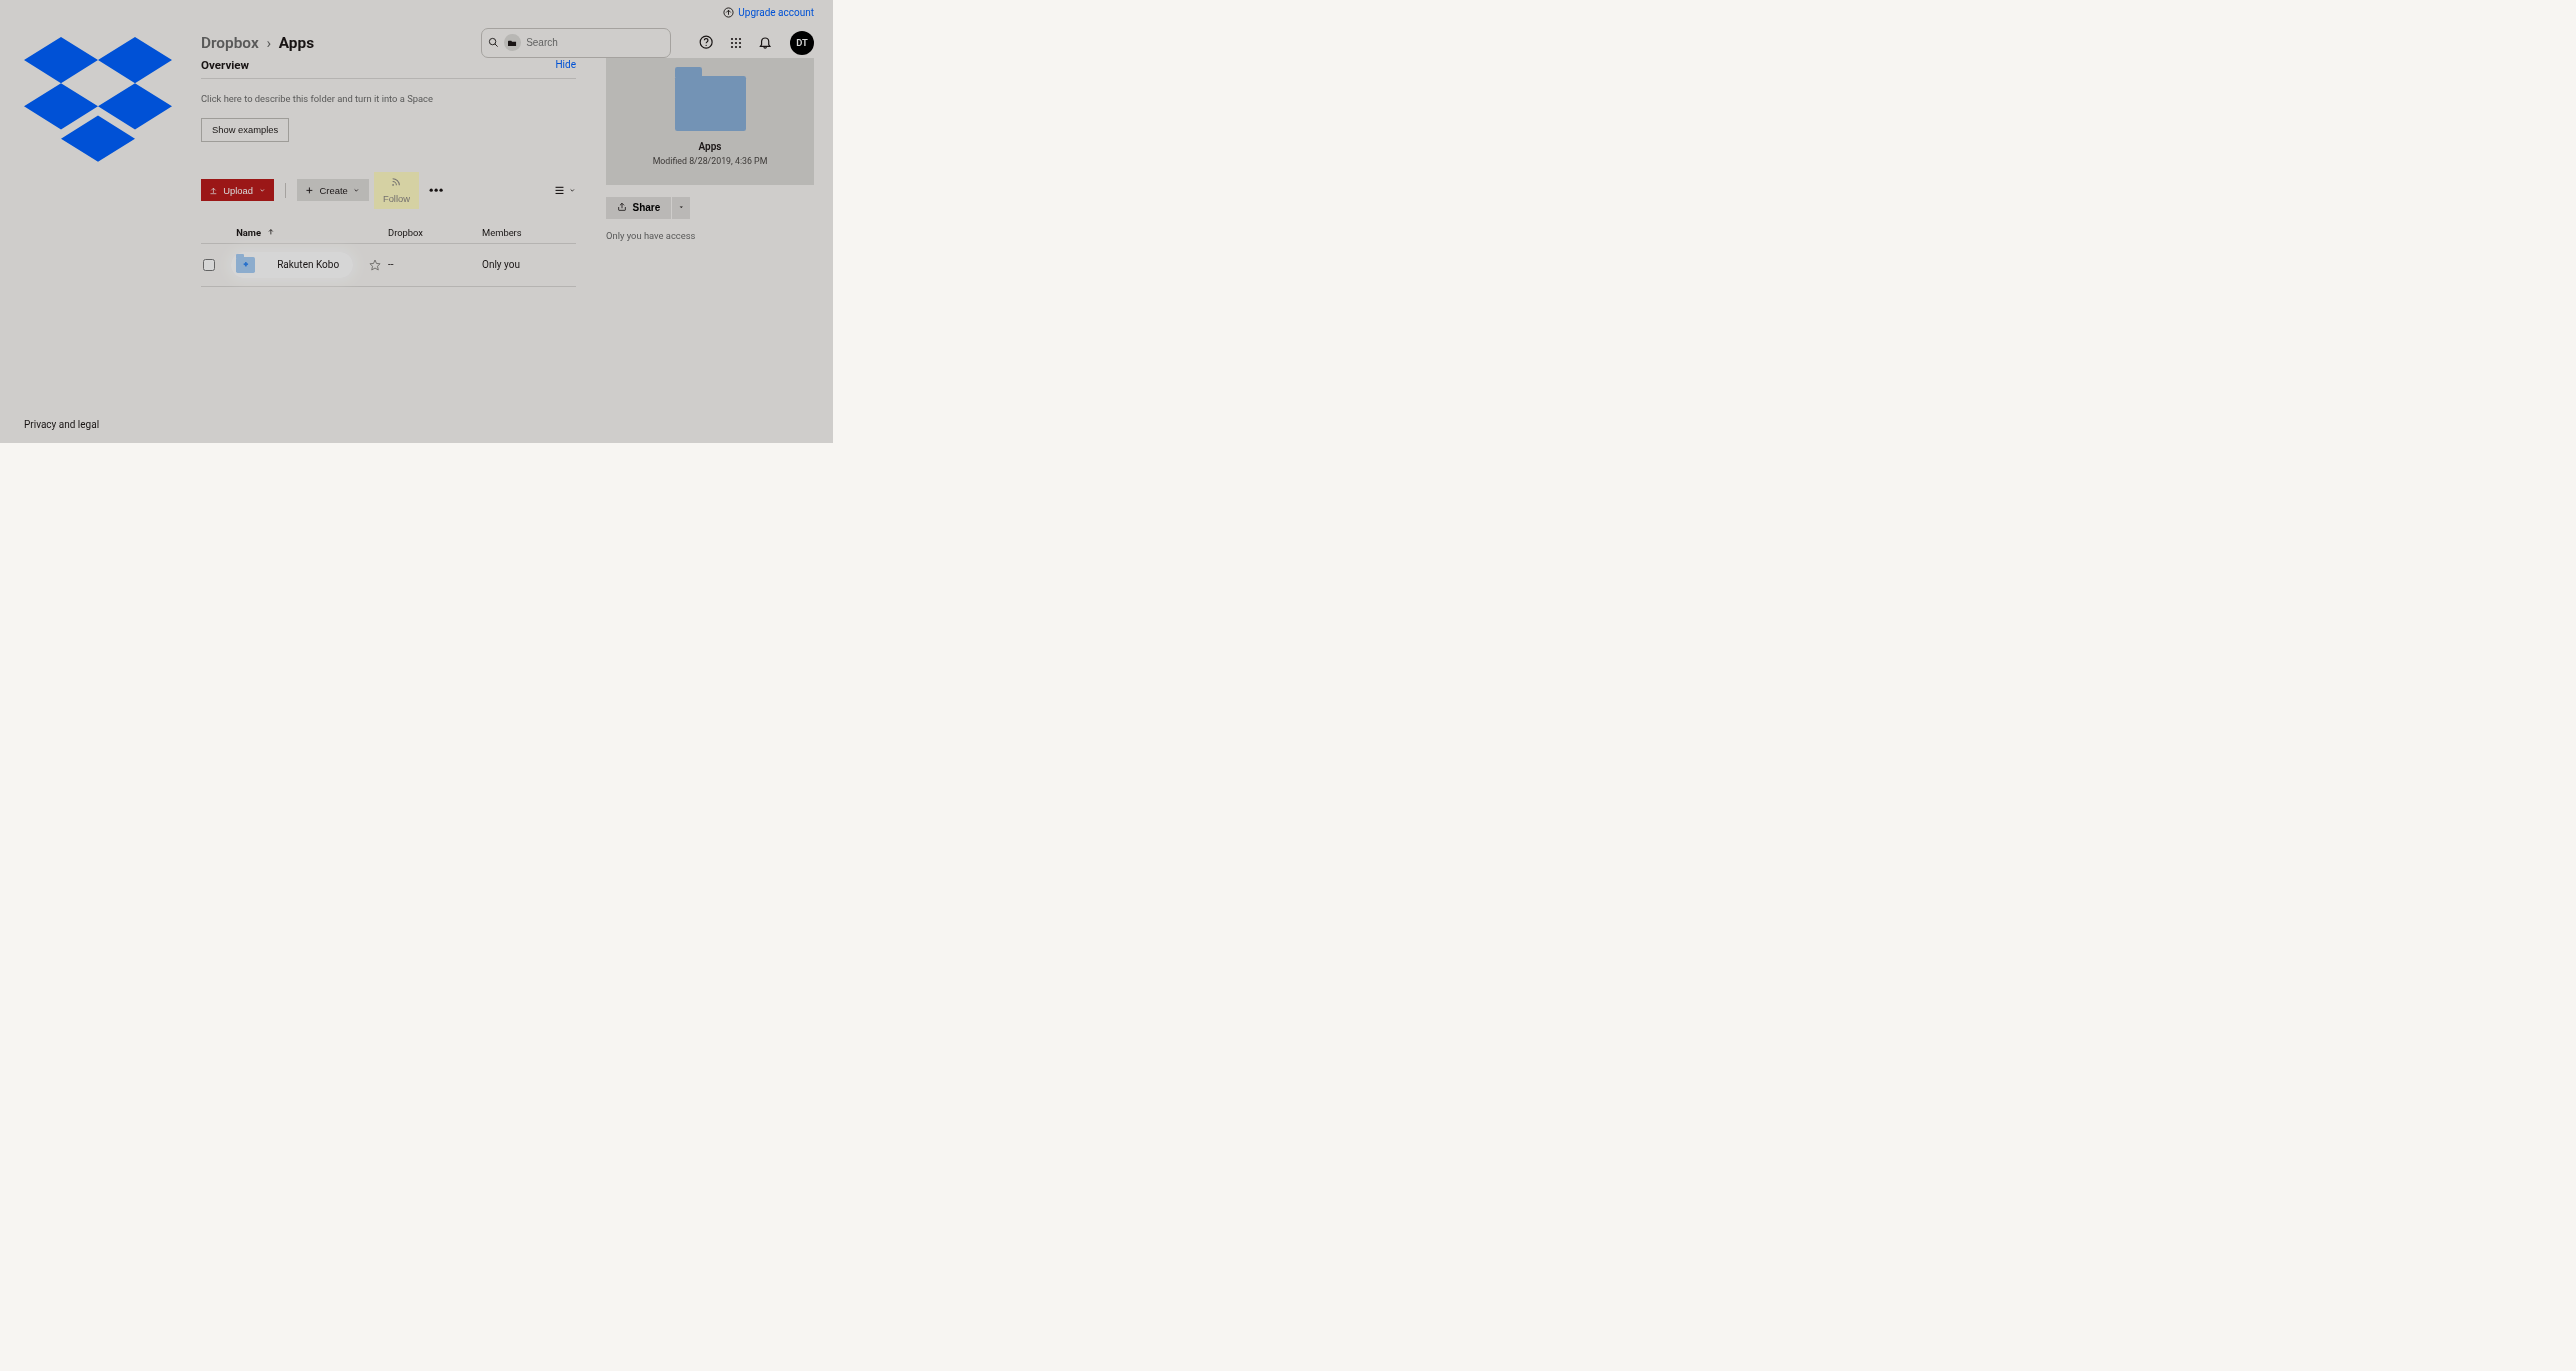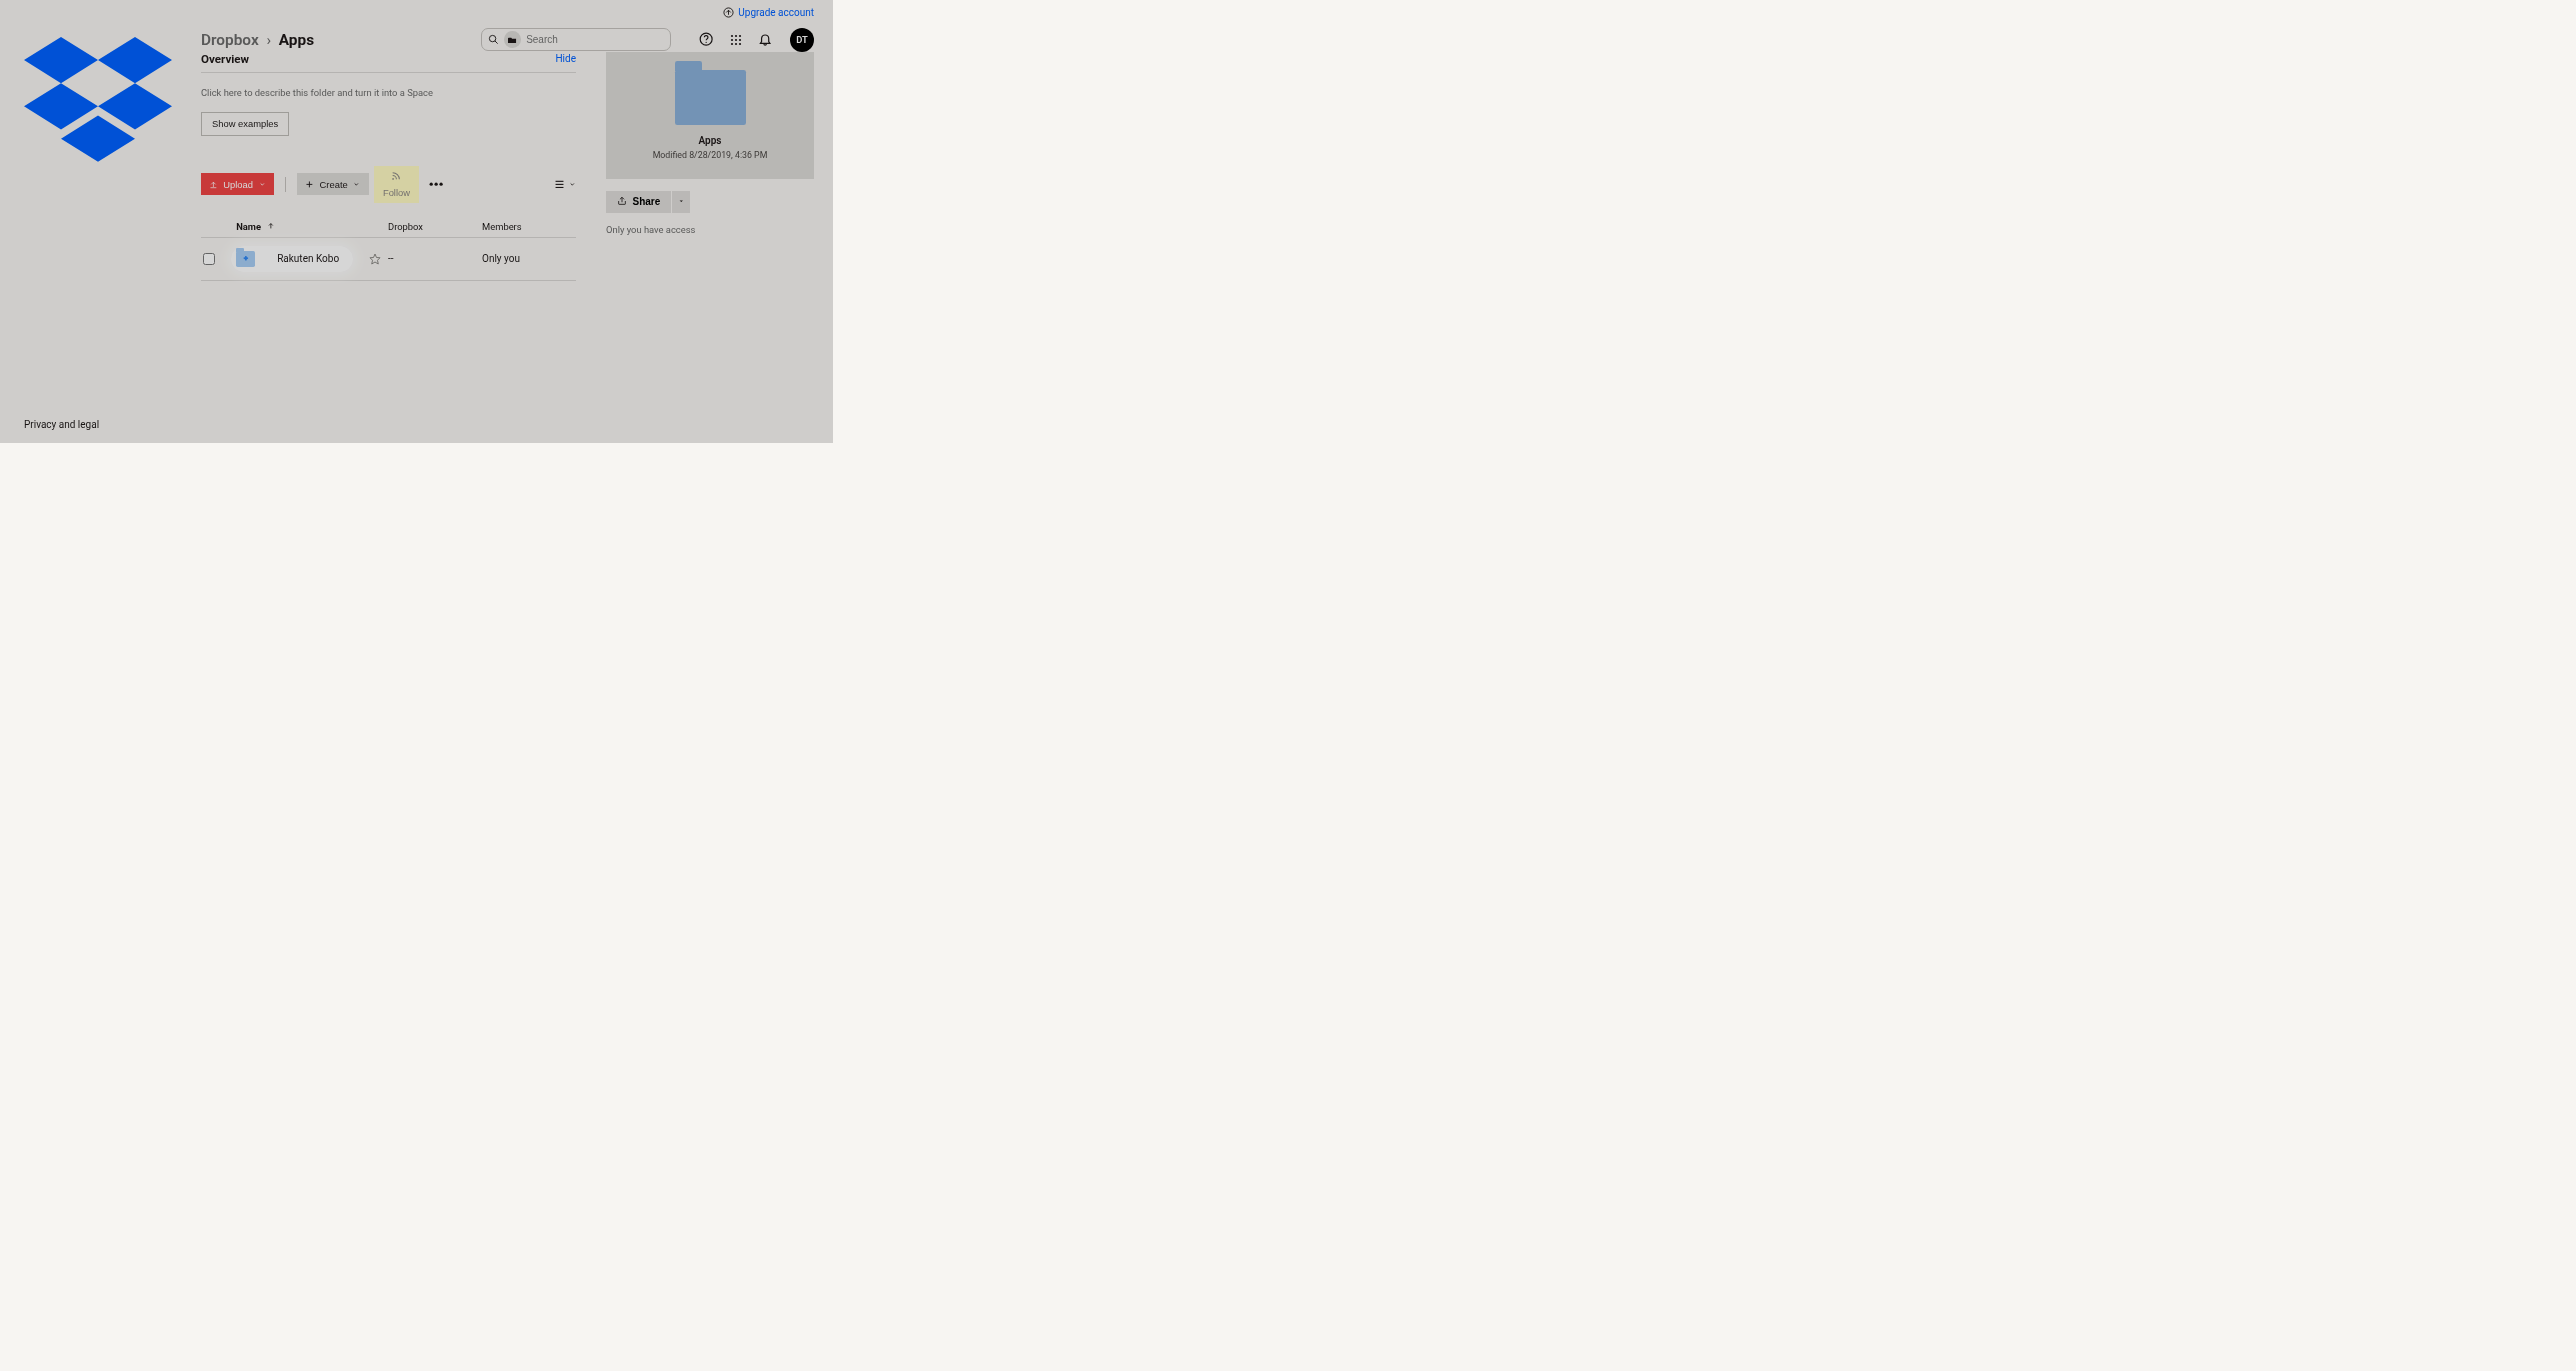--- a/index.html
+++ b/index.html
@@ -78,21 +78,21 @@
 .bc-root { color: #6b6b6b; font-weight: 600;}
 .bc-sep { color: #6b6b6b; }
 .bc-current { color: #1e1919; font-weight: 700; }
 .search-wrap {
   margin-left: auto;
   display: flex; align-items: center;
   border: 0.6px solid #c5c2be;
   border-radius: 7px;
   background: #f7f5f2;
   width: 190px;
-  height: 23px;
+  height: 30px;
   padding: 0 5.5px;
   gap: 5.5px;
 }
 .search-wrap .pill {
   width: 16.5px; height: 16.5px; border-radius: 8.3px; background: #dcdad7;
   display: flex; align-items: center; justify-content: center;
 }
 .search-input {
   flex: 1; border: none; outline: none; background: transparent;
   font-size: 10px; color: #333;
@@ -116,21 +116,21 @@
 .show-examples-btn {
   margin-top: 13.2px;
   border: 0.6px solid #bdbab6; background: #f7f5f2;
   padding: 5.5px 10px; font-size: 9.4px; color: #1e1919; cursor: pointer;
 }
 .toolbar { display: flex; align-items: center; gap: 5.5px; margin-top: 30px;}
 .btn {
   display: inline-flex; align-items: center; gap: 5.5px;
   padding: 5.5px 8.8px; font-size: 9.4px; cursor: pointer; border: none;
 }
-.btn-primary { background: #ef4444; color: #fff; padding-left: 8px; }
+.btn-primary { background: #b91c1c; color: #fff; padding-left: 8px; }
 .btn-secondary { background: #dcdad7; color: #1e1919; }
 .btn-light { background: #fef9c3; color: #8a8784; flex-direction: column;}
 .toolbar .divider { width: 0.6px; height: 15.4px; background: #c5c2be; margin: 0 5.5px;}
 .view-toggle { margin-left: auto; display: flex; align-items: center; gap: 4.4px; color: #1e1919;}
 .table-head {
   display: flex; align-items: center; margin-top: 12px;
   border-bottom: 0.6px solid #d8d6d3; padding: 5.5px 0;
 }
 .col-check { width: 26.4px; }
 .col-name { flex: 1; font-size: 9.4px; font-weight: 700; display:flex; align-items:center; gap:5.5px; padding-left: 8.8px;}

